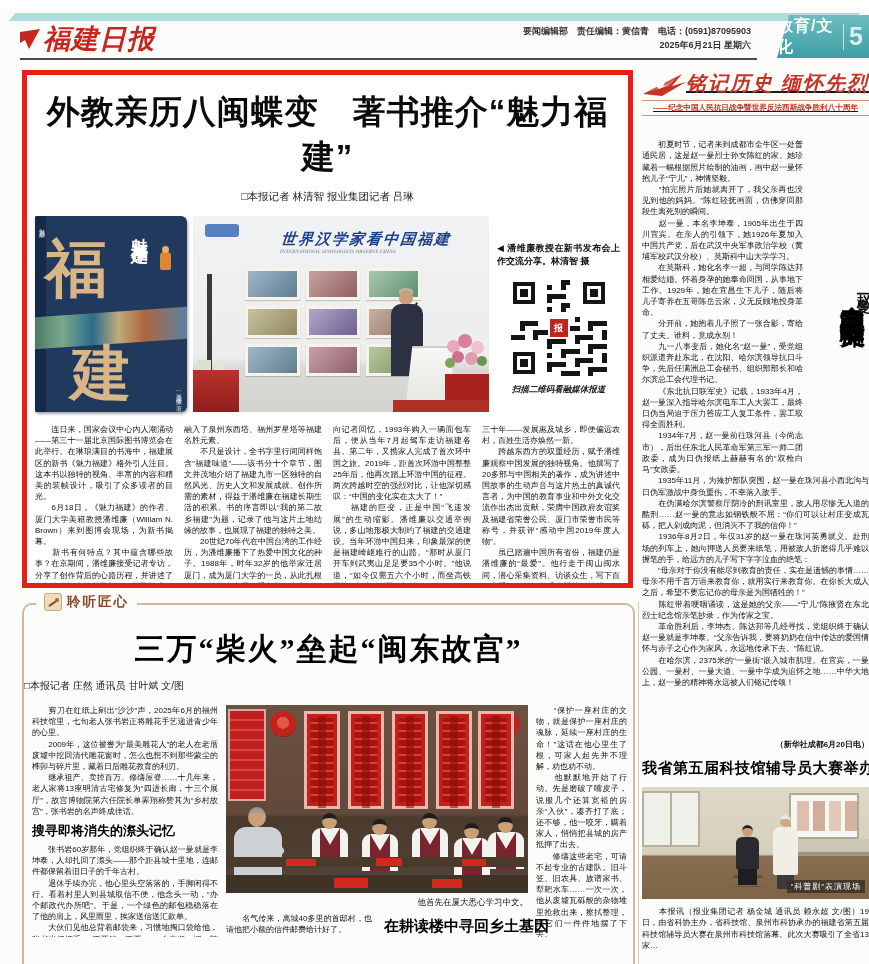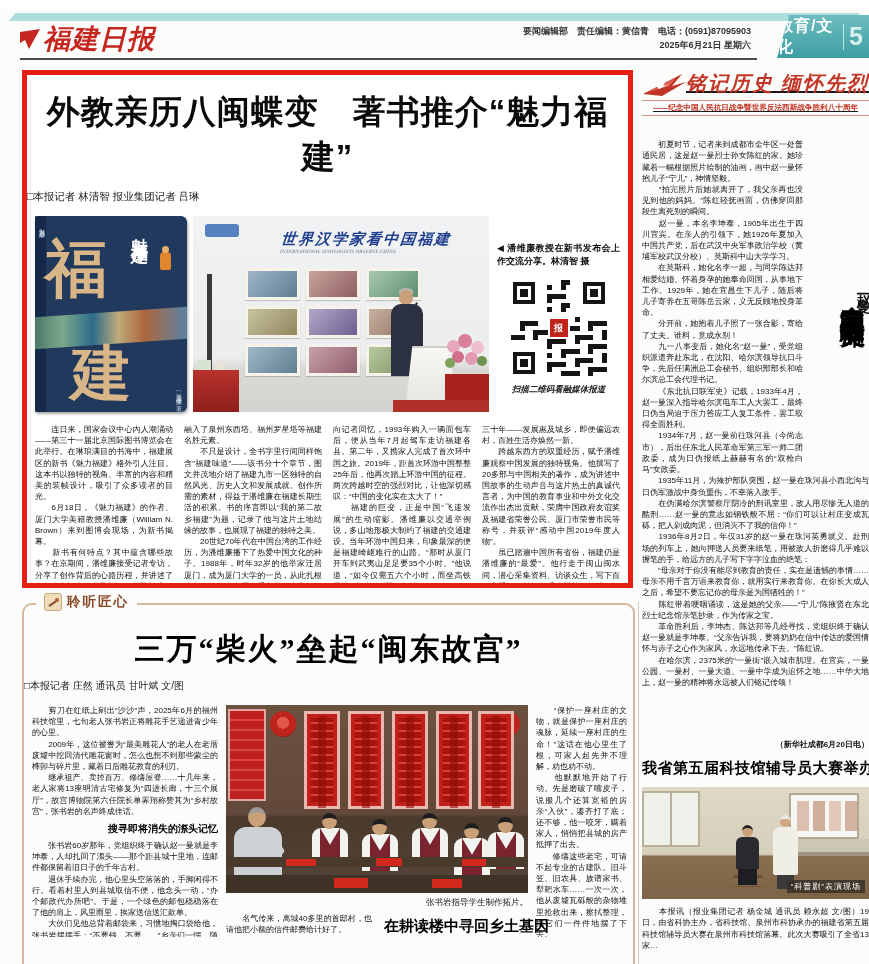--- a/index.html
+++ b/index.html
@@ -15,21 +15,21 @@
   .edition-info { position:absolute; right:118px; top:16px; text-align:right; font-size:9px; font-weight:bold; color:#333; line-height:14px; }
   .section-box { position:absolute; left:777px; top:7px; width:92px; height:43px; background:linear-gradient(180deg,#6ebdc0,#3c9ea2); clip-path:polygon(13% 0,100% 0,100% 100%,0 100%); display:flex; align-items:center; justify-content:flex-end; padding-right:6px; }
   .section-label { color:#fff; font-weight:900; font-size:16px; letter-spacing:1px; }
   .section-sep { width:1px; height:26px; background:#bfe4e4; margin:0 5px; }
   .section-page { color:#d5efee; font-weight:bold; font-size:25px; }
   .header-rule { position:absolute; left:20px; top:50px; width:737px; height:2px; background:#4a4a4a; }
 
   
   .main-box { position:absolute; left:22px; top:62px; width:611px; height:518px; border:5px solid #e81f14; background:#fff; overflow:hidden; }
   .main-headline { margin-top:15px; text-align:center; font-size:33px; font-weight:900; letter-spacing:1px; color:#0a0a0a; }
-  .main-byline { margin-top:10px; font-size:10.5px; color:#222; }
+  .main-byline { margin-top:10px; text-align:center; font-size:10.5px; color:#222; }
   .figures { position:relative; margin:12px 0 0 8px; width:585px; height:196px; }
 
   
   .book { position:absolute; left:0; top:0; width:152px; height:196px; background:#20395c; border-radius:2px 6px 6px 2px; overflow:hidden; box-shadow:1px 2px 3px rgba(0,0,0,.35); }
   .book-spine { position:absolute; left:0; top:0; width:11px; height:100%; background:#15294a; }
   .book-spine span { position:absolute; left:2px; top:8px; writing-mode:vertical-rl; text-orientation:upright; font-size:6px; color:#cdd8e6; letter-spacing:1px; }
   .book-title-v { position:absolute; right:36px; top:8px; writing-mode:vertical-rl; text-orientation:upright; font-family:"Liberation Serif","DejaVu Serif",serif; font-weight:900; font-size:17px; color:#fff; letter-spacing:3px; }
   .book-figure { position:absolute; right:16px; top:36px; width:11px; height:18px; background:#e0862e; border-radius:4px 4px 2px 2px; }
   .book-figure::before { content:""; position:absolute; left:2px; top:-6px; width:7px; height:7px; border-radius:50%; background:#e8b06a; }
   .book-big1 { position:absolute; left:10px; top:22px; font-family:"Liberation Serif","DejaVu Serif",serif; font-weight:900; font-size:62px; color:#d9b687; line-height:62px; }
@@ -127,21 +127,21 @@
   .craft-tag { position:absolute; left:12px; top:-12px; background:#fcfcfa; padding:0 8px; display:flex; align-items:center; gap:5px; }
   .craft-tag-icon { position:relative; width:18px; height:18px; background:#efdcba; border:1px solid #caa979; border-radius:3px; }
   .craft-tag-icon::before { content:""; position:absolute; left:3px; top:8px; width:11px; height:2px; background:#8a4a2a; transform:rotate(-35deg); }
   .craft-tag-icon::after { content:""; position:absolute; left:10px; top:4px; width:4px; height:4px; border-radius:50%; background:#b5623a; }
   .craft-tag-label { font-weight:900; font-size:13.5px; color:#8a4a2a; letter-spacing:2px; }
   .craft-headline { margin-top:24px; text-align:center; font-family:"Liberation Serif","DejaVu Serif",serif; font-weight:900; font-size:30px; color:#000; letter-spacing:2px; }
   .craft-byline { margin-top:9px; text-align:left; font-size:10px; color:#222; }
   .craft-content { position:relative; margin:12px 8px 0; height:230px; }
   .craft-col1 { position:absolute; left:0; top:0; width:186px; height:232px; overflow:hidden; }
   .craft-text { font-size:8px; line-height:11.2px; text-align:justify; white-space:pre-line; color:#111; }
-  .craft-subhead { margin:5px 0 4px; text-align:right; font-weight:900; font-size:10px; color:#000; }
+  .craft-subhead { margin:5px 0 4px; text-align:left; font-weight:900; font-size:13px; color:#000; }
   .craft-photo { position:absolute; left:194px; top:0; width:302px; height:188px; background:linear-gradient(180deg,#6b5240 0%,#61483a 58%,#4a3a2c 60%,#55453a 100%); overflow:hidden; }
   .banner-wide { position:absolute; left:2px; top:4px; width:38px; height:92px; background:repeating-linear-gradient(180deg,#c01f1f 0 8px,#d8453a 8px 10px); border:2px solid #e0a7a0; }
   .medal { position:absolute; width:26px; height:26px; border-radius:50%; background:radial-gradient(circle at 50% 45%,#e05848 0 30%,#c0231c 32% 70%,#8f1410 72% 100%); }
   .medal.m1 { left:44px; top:6px; } .medal.m2 { left:268px; top:6px; }
   .vbanner { position:absolute; top:6px; width:36px; height:98px; background:#c2201a; border:3px solid #e8b8ae; }
   .vbanner::before { content:""; position:absolute; left:4px; top:4px; right:4px; bottom:4px; background:repeating-linear-gradient(0deg,#a8130e 0 6px,#d2443a 6px 8px); }
   .vbanner::after { content:""; position:absolute; left:11px; top:2px; width:8px; height:92px; background:#8f0f0a; opacity:.6; }
   .vb1{left:78px;} .vb2{left:122px;} .vb3{left:166px;} .vb4{left:210px;} .vb5{left:252px;}
   .craft-man { position:absolute; left:4px; top:102px; width:58px; height:86px; }
   .craft-man .head { position:absolute; left:18px; top:0; width:18px; height:20px; border-radius:50%; background:#c9a078; border-top:5px solid #9a9a98; }
@@ -464,21 +464,21 @@
             <div class="head"></div>
           </div>
         <div class="desk-row1"></div>
         <div class="desk-row2"></div>
         <div class="paper p1"></div>
           <div class="paper p2"></div>
           <div class="paper p3"></div>
           <div class="paper p4"></div>
           <div class="paper p5"></div>
       </div>
-      <div class="craft-photo-caption">张书岩指导学生制作拓片。</div>
+      <div class="craft-photo-caption">他首先在厦大悉心学习中文。</div>
       <div class="craft-below-left craft-text">　　名气传来，离城40多里的首邸村，也请他把小额的信件邮费给计好了。</div>
       <div class="craft-subhead2">在耕读楼中寻回乡土基因</div>
 
       <div class="craft-col3">
         <div class="craft-text">　　“保护一座村庄的文物，就是保护一座村庄的魂脉，延续一座村庄的生命！”这话在他心里生了根，可家人起先并不理解，劝也劝不动。
 　　他默默地开始了行动。先是磨破了嘴皮子，说服几个还算宽裕的房亲“入伙”，凑齐打了底；还不够，他一咬牙，瞒着家人，悄悄把县城的房产抵押了出去。
 　　修缮这些老宅，可请不起专业的古建队。旧斗笠、旧农具、族谱家书、犁耙水车……一次一次，他从废墟瓦砾般的杂物堆里抢救出来，擦拭整理，把它们一件件地摆了下去。
 　　家人闹过误会，看着浑身是土的张书岩，眼泪止不住地流，责备的话说多了噎着，早已化成了一声沉重的叹息。
 　　修缮砌墙、擦梁扫瓦……这“创业”的头三年，累得张书岩直不起腰。乡亲们的风，吹过他搭着毛巾的肩膀，带着山野间烟火与泥土的气息。</div>
       </div>

